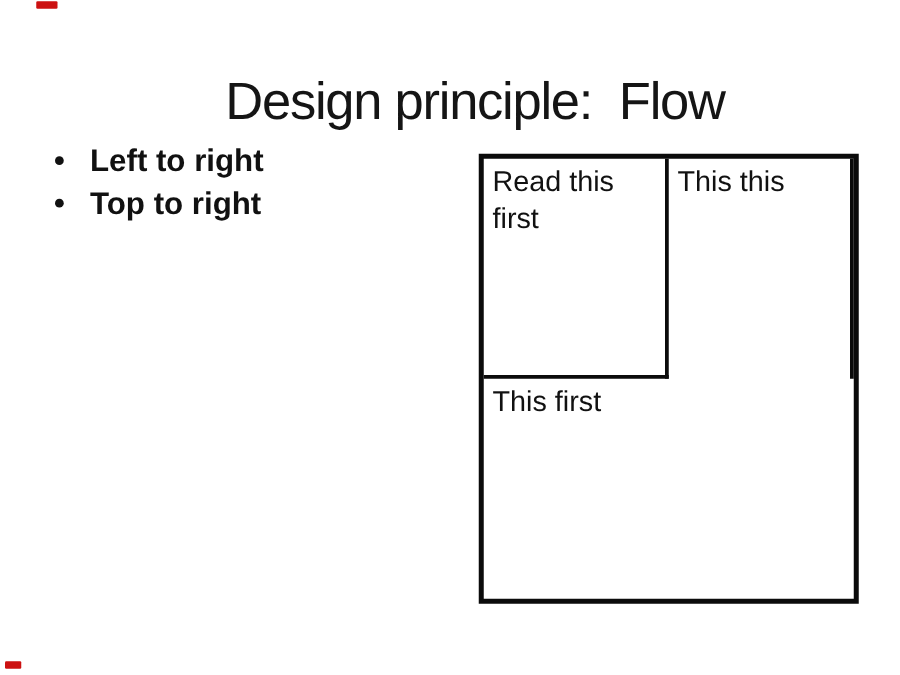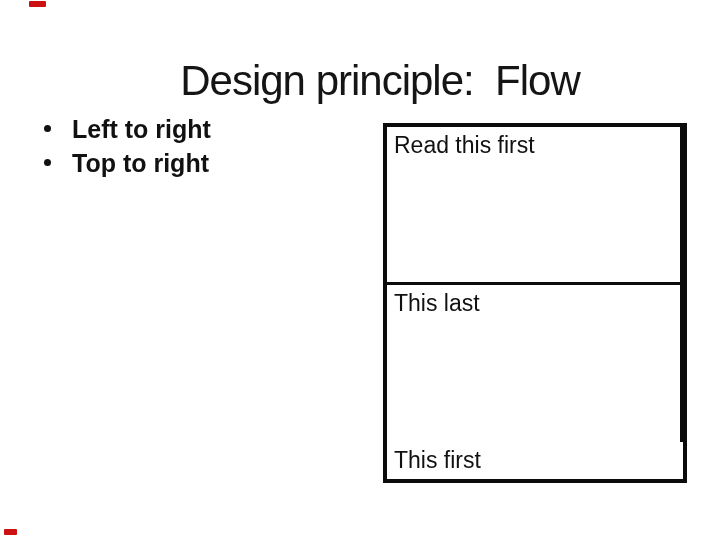--- a/index.html
+++ b/index.html
@@ -63,21 +63,21 @@
   }
   .flow-table {
     position: absolute;
     left: 383px;
     top: 123px;
     width: 304px;
     height: 360px;
     box-sizing: border-box;
     border: 4px solid #0b0b0b;
     display: grid;
-    grid-template-columns: 1fr;
+    grid-template-columns: 1fr 1fr;
     grid-template-rows: 1fr 1fr;
     background: #ffffff;
   }
   .flow-cell {
     box-sizing: border-box;
     padding: 4px 7px;
     font-size: 23px;
     line-height: 29px;
     font-weight: 400;
     color: #111111;
@@ -109,17 +109,17 @@
       <span class="bullet-label">Left to right</span>
     </div>
     <div class="bullet-item">
       <span class="bullet-dot">•</span>
       <span class="bullet-label">Top to right</span>
     </div>
   </div>
 
   <div class="flow-table">
     <div class="flow-cell c0">Read this first</div>
-    <div class="flow-cell c2">This last</div>
+    <div class="flow-cell c2">This this</div>
     <div class="flow-cell c3">This first</div>
   </div>
 
 </div>
 
 </body></html>

